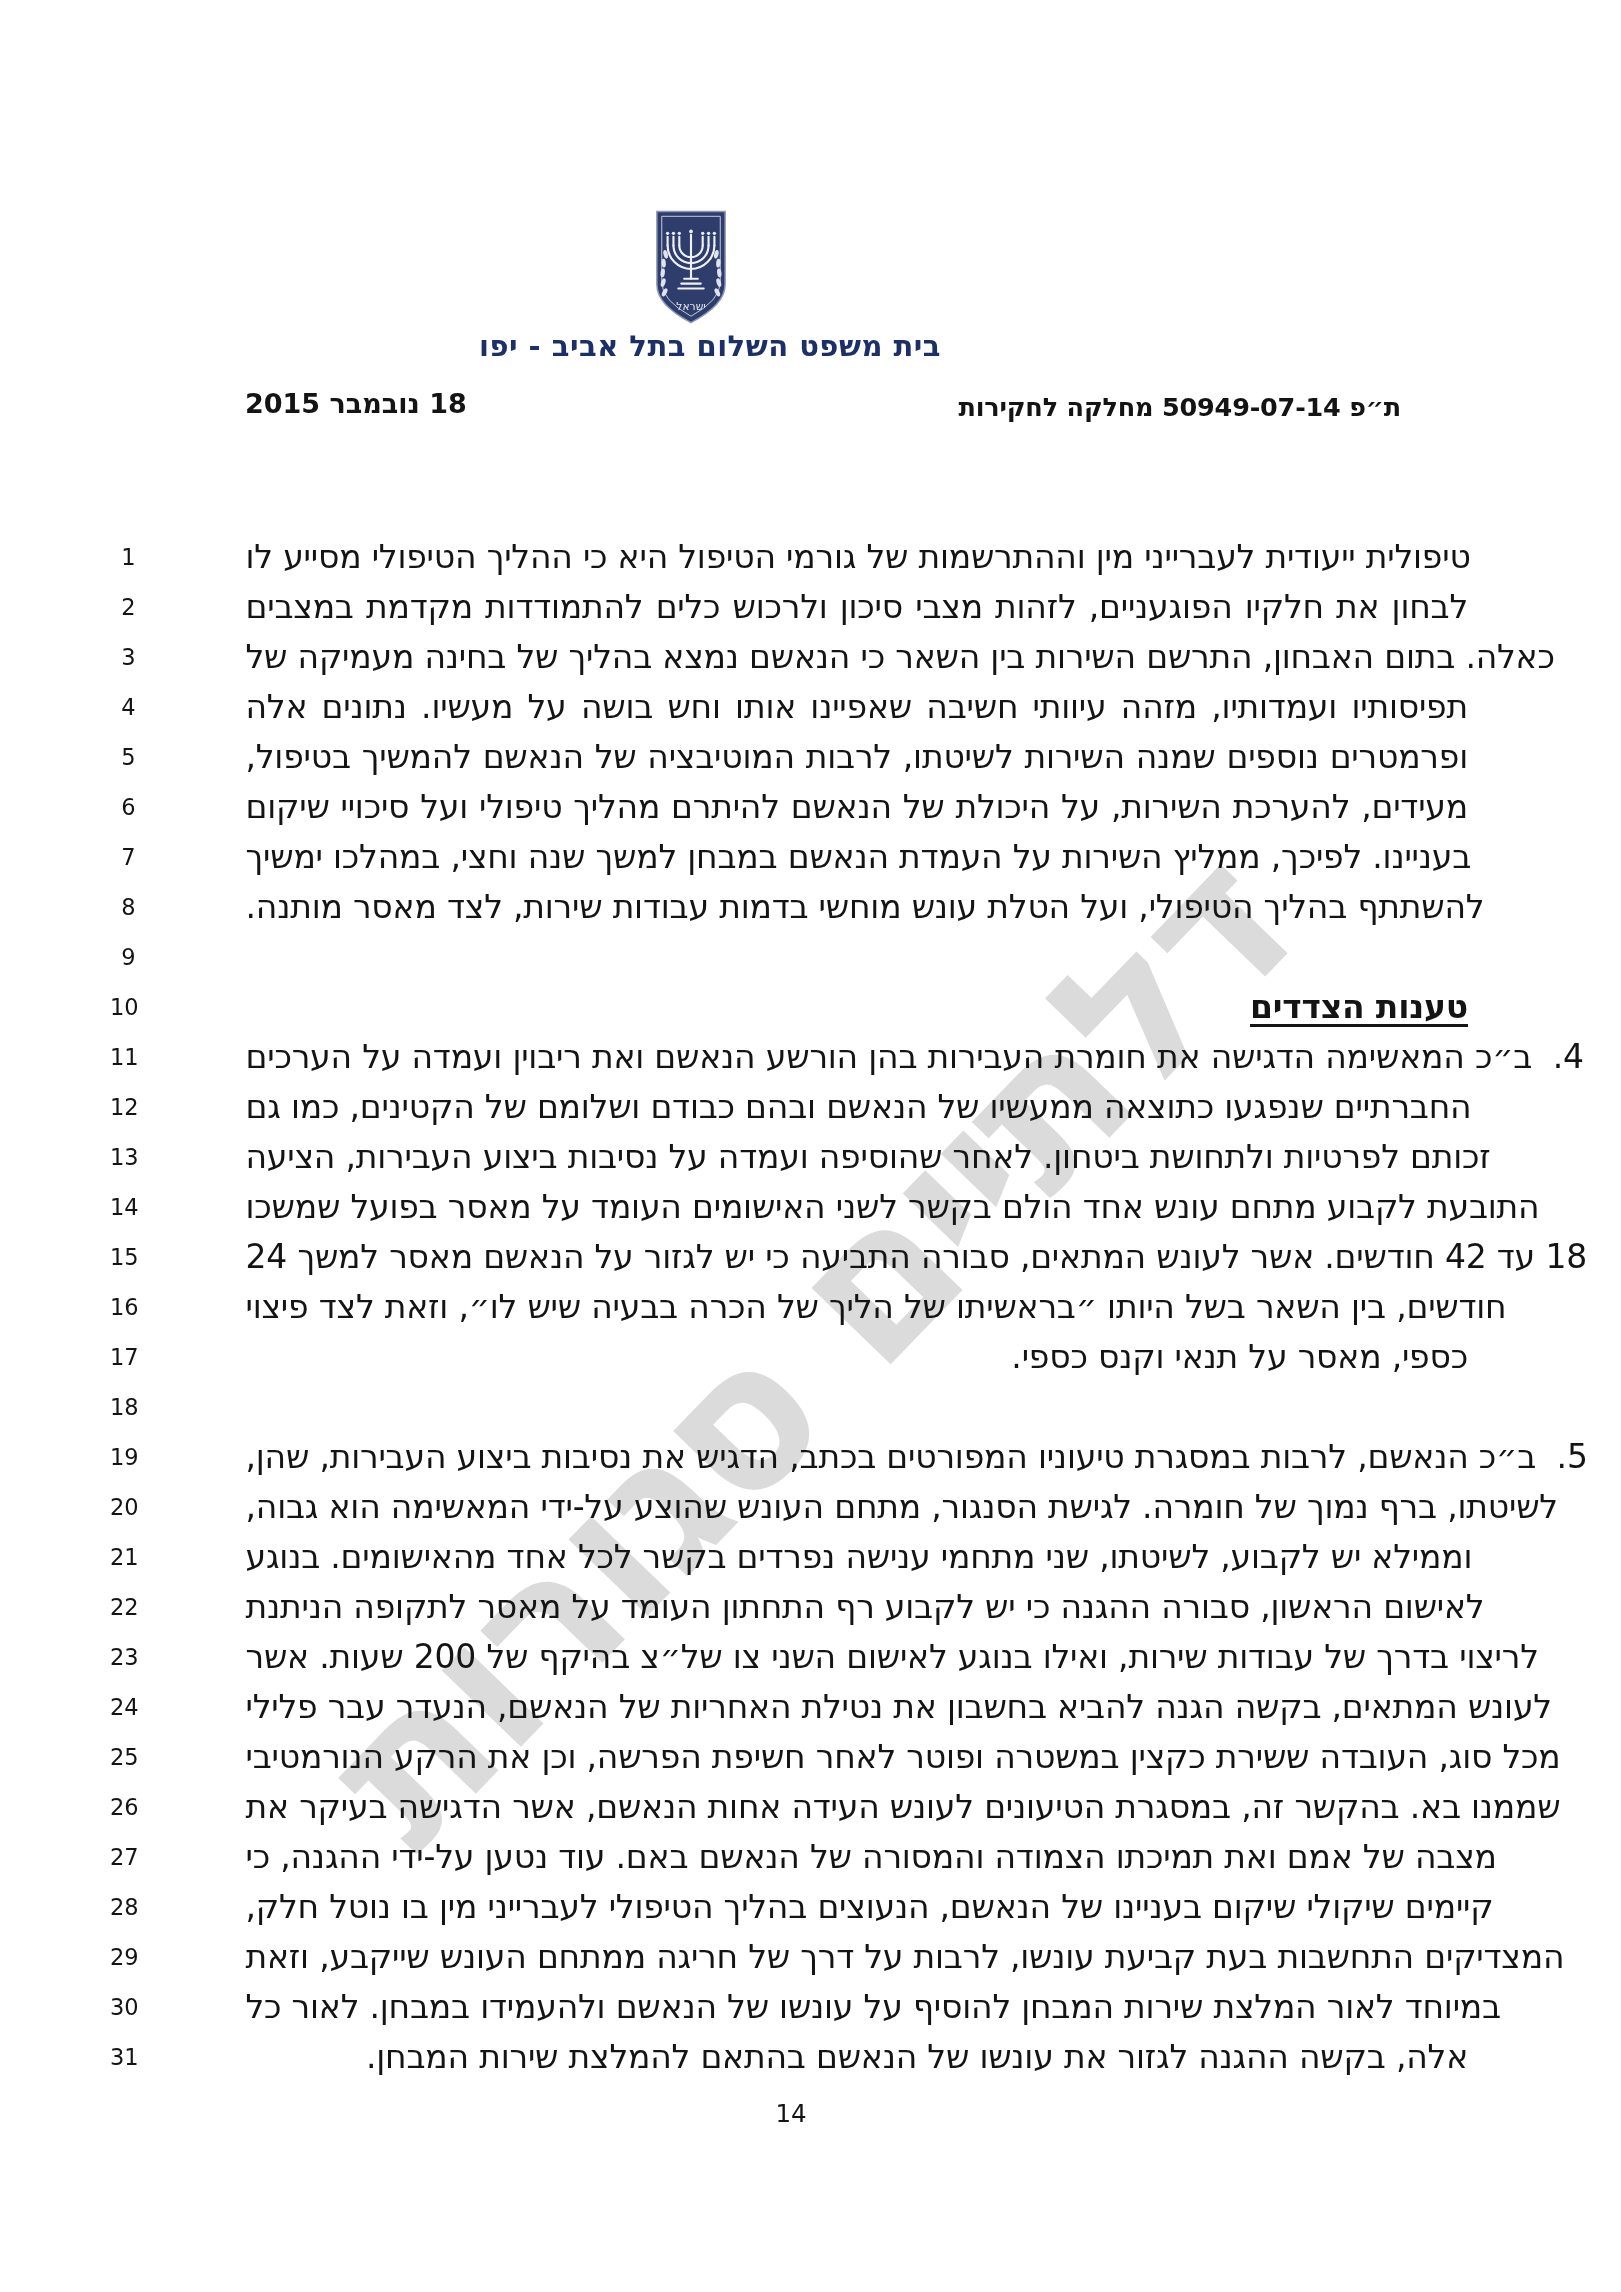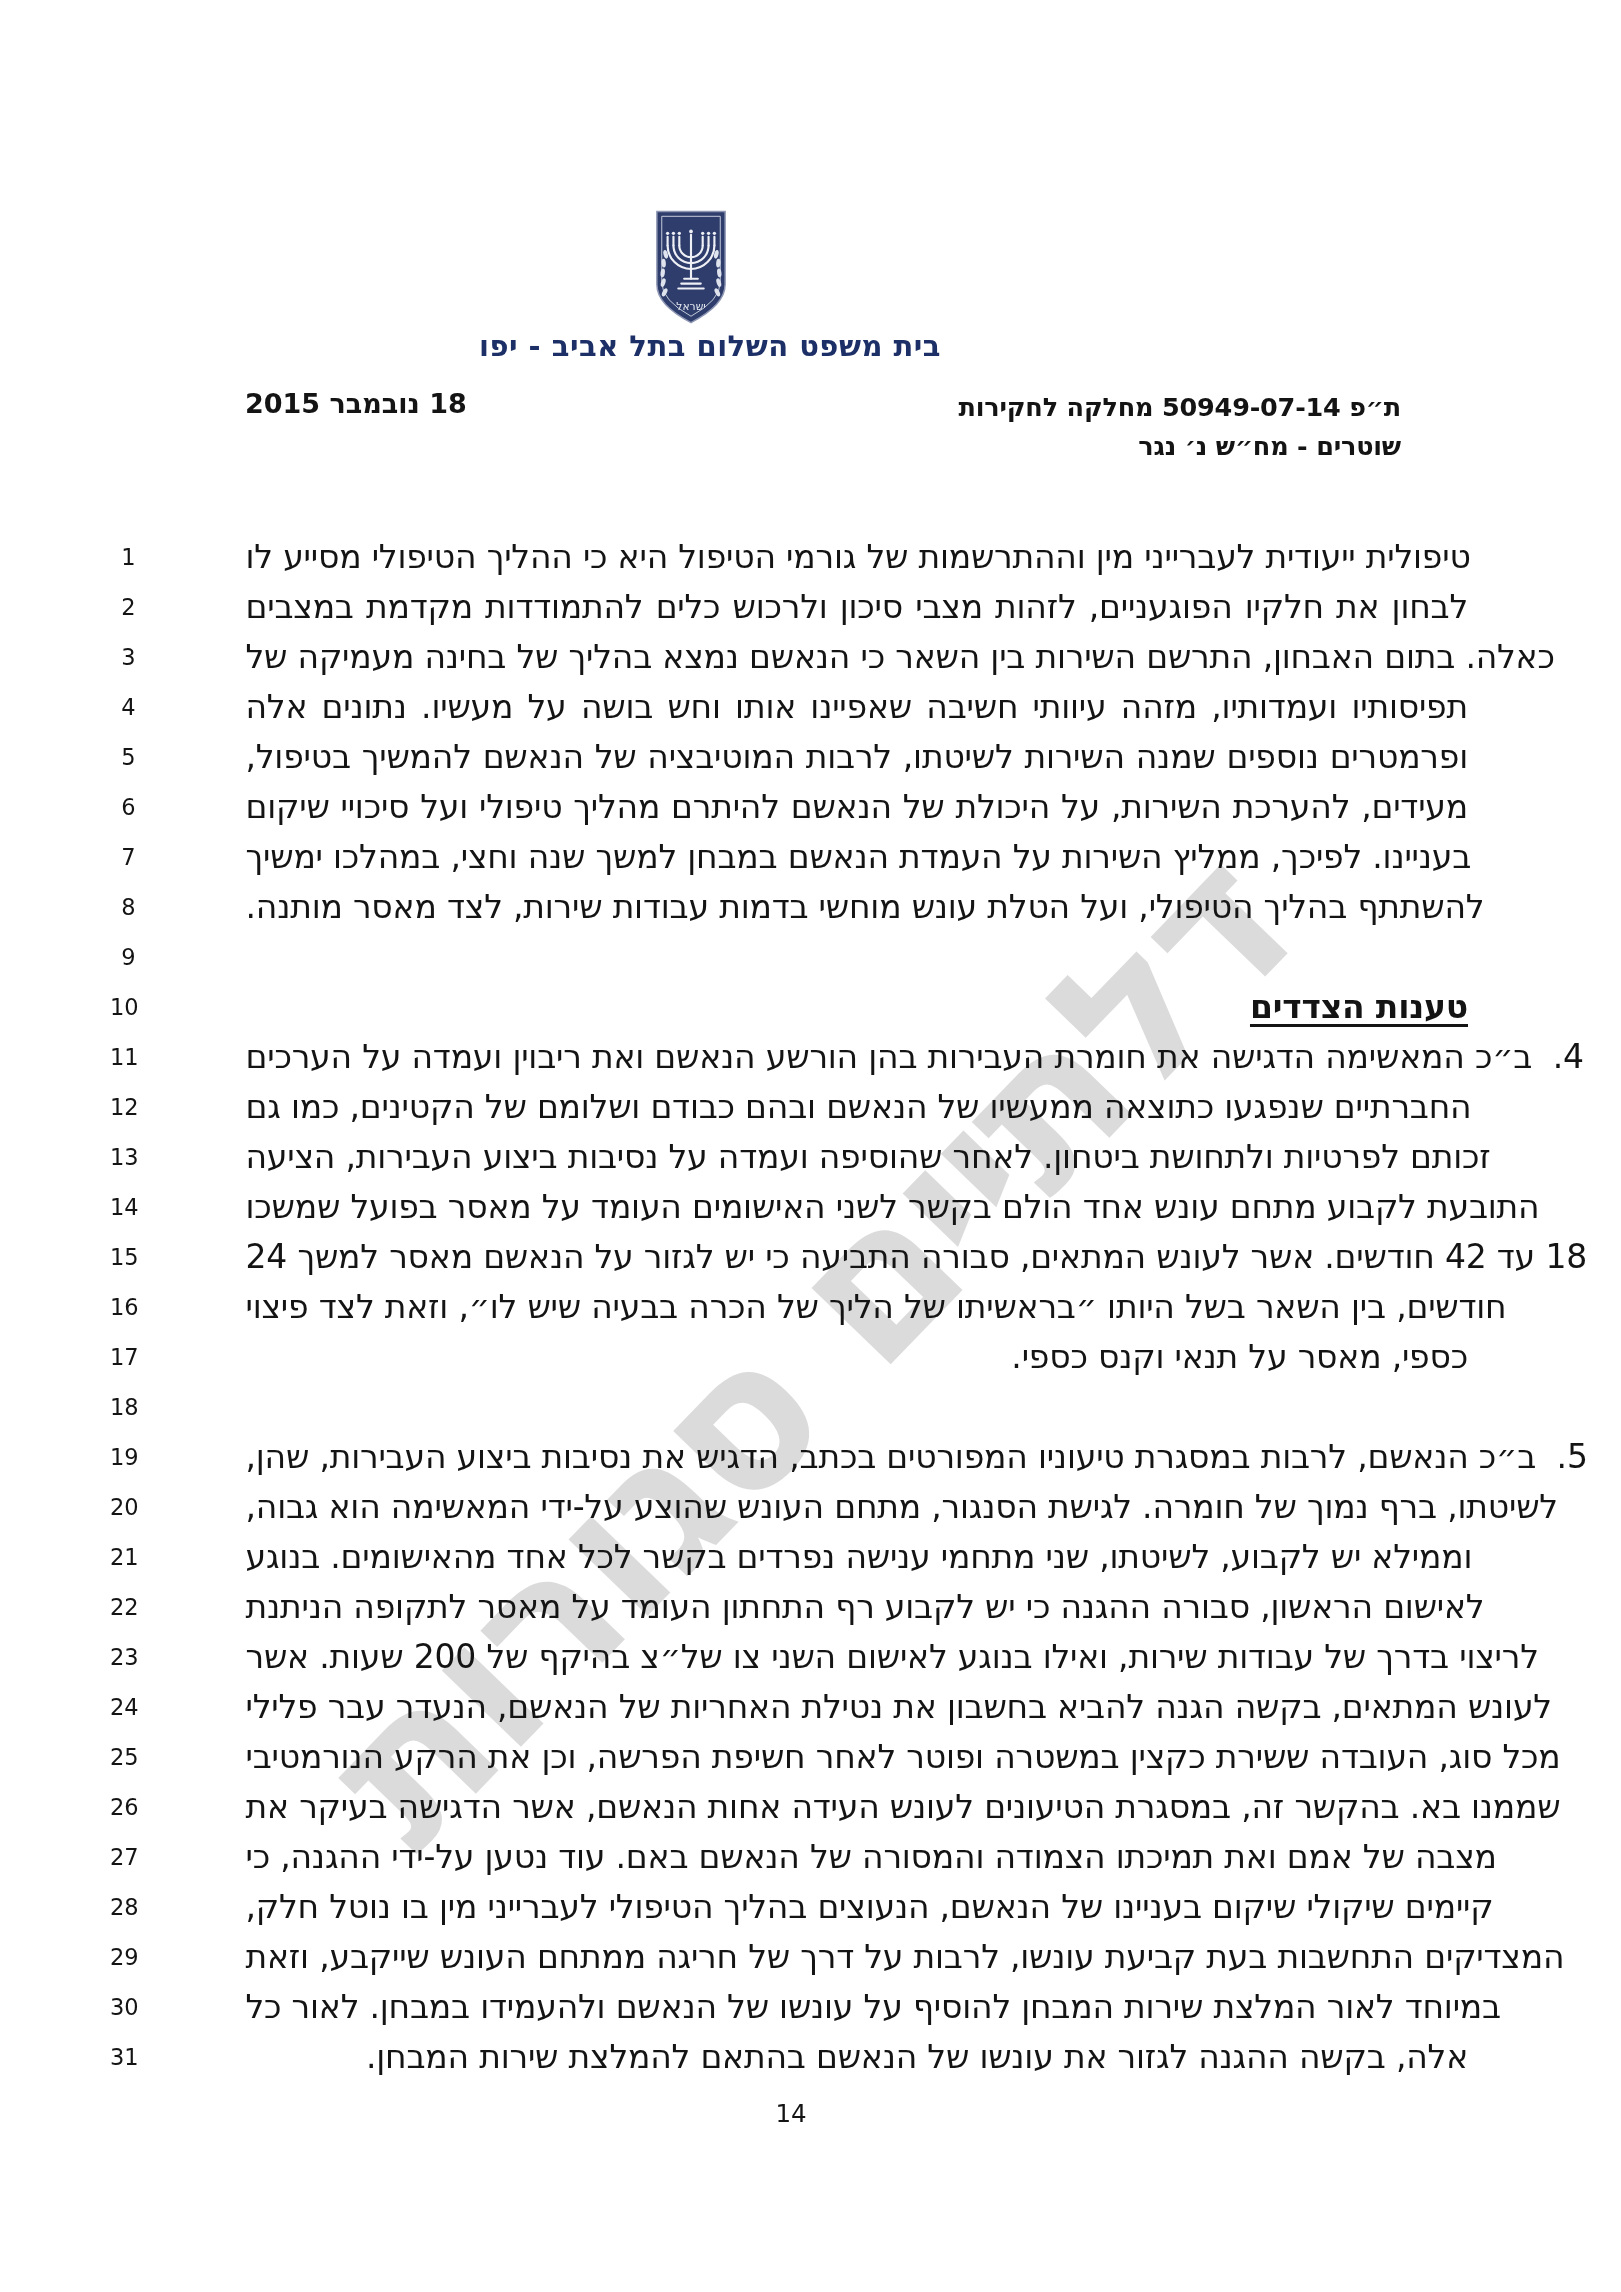--- a/index.html
+++ b/index.html
@@ -128,21 +128,20 @@
           <ellipse cx="66" cy="47" rx="2.2" ry="4.5" transform="rotate(14 66 47)"></ellipse>
         </g>
         <text x="40" y="104" font-size="11" fill="#e8ebf3" text-anchor="middle">ישראל</text>
       </svg>
     </div>
 
     <div class="court-name" style="color: rgb(28, 47, 102); text-align: center;">בית משפט השלום בתל אביב - יפו</div>
 
     <div class="case-block">
       <div>ת״פ 50949-07-14 מחלקה לחקירות</div>
-      <div>שוטרים - מח״ש נ׳ נגר</div>
     </div>
 
     <div class="date-block">18 נובמבר 2015</div>
 
     <div class="body-lines" id="body-lines">
         <div class="line-row normal">
           <div class="num">1</div>
           <div class="txt">טיפולית ייעודית לעברייני מין וההתרשמות של גורמי הטיפול היא כי ההליך הטיפולי מסייע לו</div>
         </div>
         <div class="line-row normal">

